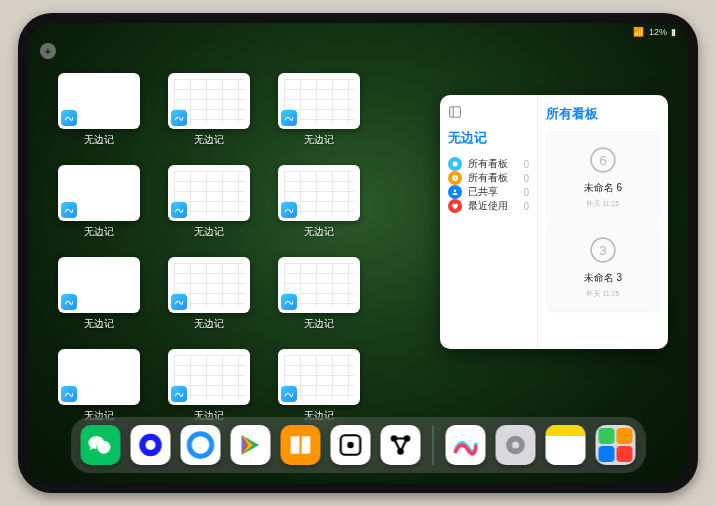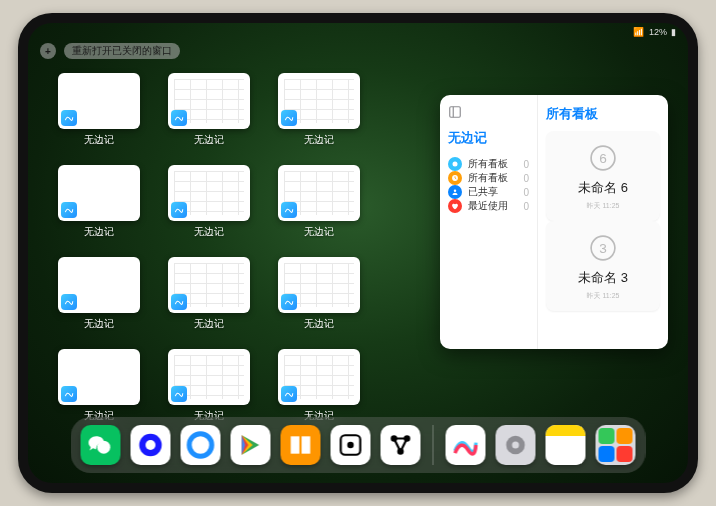--- a/index.html
+++ b/index.html
@@ -22,21 +22,21 @@
   .side{width:98px;border-right:1px solid #eee;padding:10px 8px;display:flex;flex-direction:column;gap:10px}
   .side-top{display:flex;align-items:center;gap:6px;color:#8e8e93}
   .side-title{color:#0a84ff;font-size:13px;font-weight:600}
   .side-item{display:flex;align-items:center;gap:6px;font-size:10px;color:#333}
   .side-item .cnt{margin-left:auto;color:#bbb}
   .dot{width:14px;height:14px;border-radius:50%;display:flex;align-items:center;justify-content:center}
   .main{flex:1;padding:10px 8px;display:flex;flex-direction:column;gap:8px}
   .main-title{color:#0a84ff;font-size:13px;font-weight:600}
   .card{background:#fafafa;border-radius:8px;height:90px;display:flex;flex-direction:column;align-items:center;justify-content:center;gap:4px;box-shadow:0 1px 2px rgba(0,0,0,.06)}
   .sketch{width:34px;height:34px}
-  .card-label{font-size:13px;color:#222}
+  .card-label{font-size:10px;color:#222}
   .card-sub{font-size:7px;color:#bbb}
   .dock{position:absolute;bottom:10px;left:50%;transform:translateX(-50%);background:rgba(120,120,120,.35);backdrop-filter:blur(10px);border-radius:20px;padding:8px 10px;display:flex;gap:10px}
   .dockicon{width:40px;height:40px;border-radius:10px;display:flex;align-items:center;justify-content:center;font-size:20px;box-shadow:0 2px 4px rgba(0,0,0,.3)}
   .divider{width:1px;height:40px;background:rgba(255,255,255,.3);margin:0 2px}
   .mini-grid{display:grid;grid-template-columns:1fr 1fr;gap:2px;padding:3px;width:100%;height:100%}
   .mini-grid div{border-radius:4px}
 </style>
 </head>
 <body>
 
@@ -47,21 +47,20 @@
       <span></span>
       <span class="right">
         <span>📶</span>
         <span>12%</span>
         <span>▮</span>
       </span>
     </div>
 
     <div class="toolbar">
       <div class="pill add">+</div>
-      <div class="pill">重新打开已关闭的窗口</div>
     </div>
 
     <div class="grid" id="grid">
         <div class="tile">
           <div class="thumb ">
             <div class="appicon">
               <svg viewBox="0 0 24 24">
                 <path d="M3 17 Q 8 5 14 14 T 21 10" stroke="#fff" stroke-width="2.5" fill="none"></path>
               </svg>
             </div>

